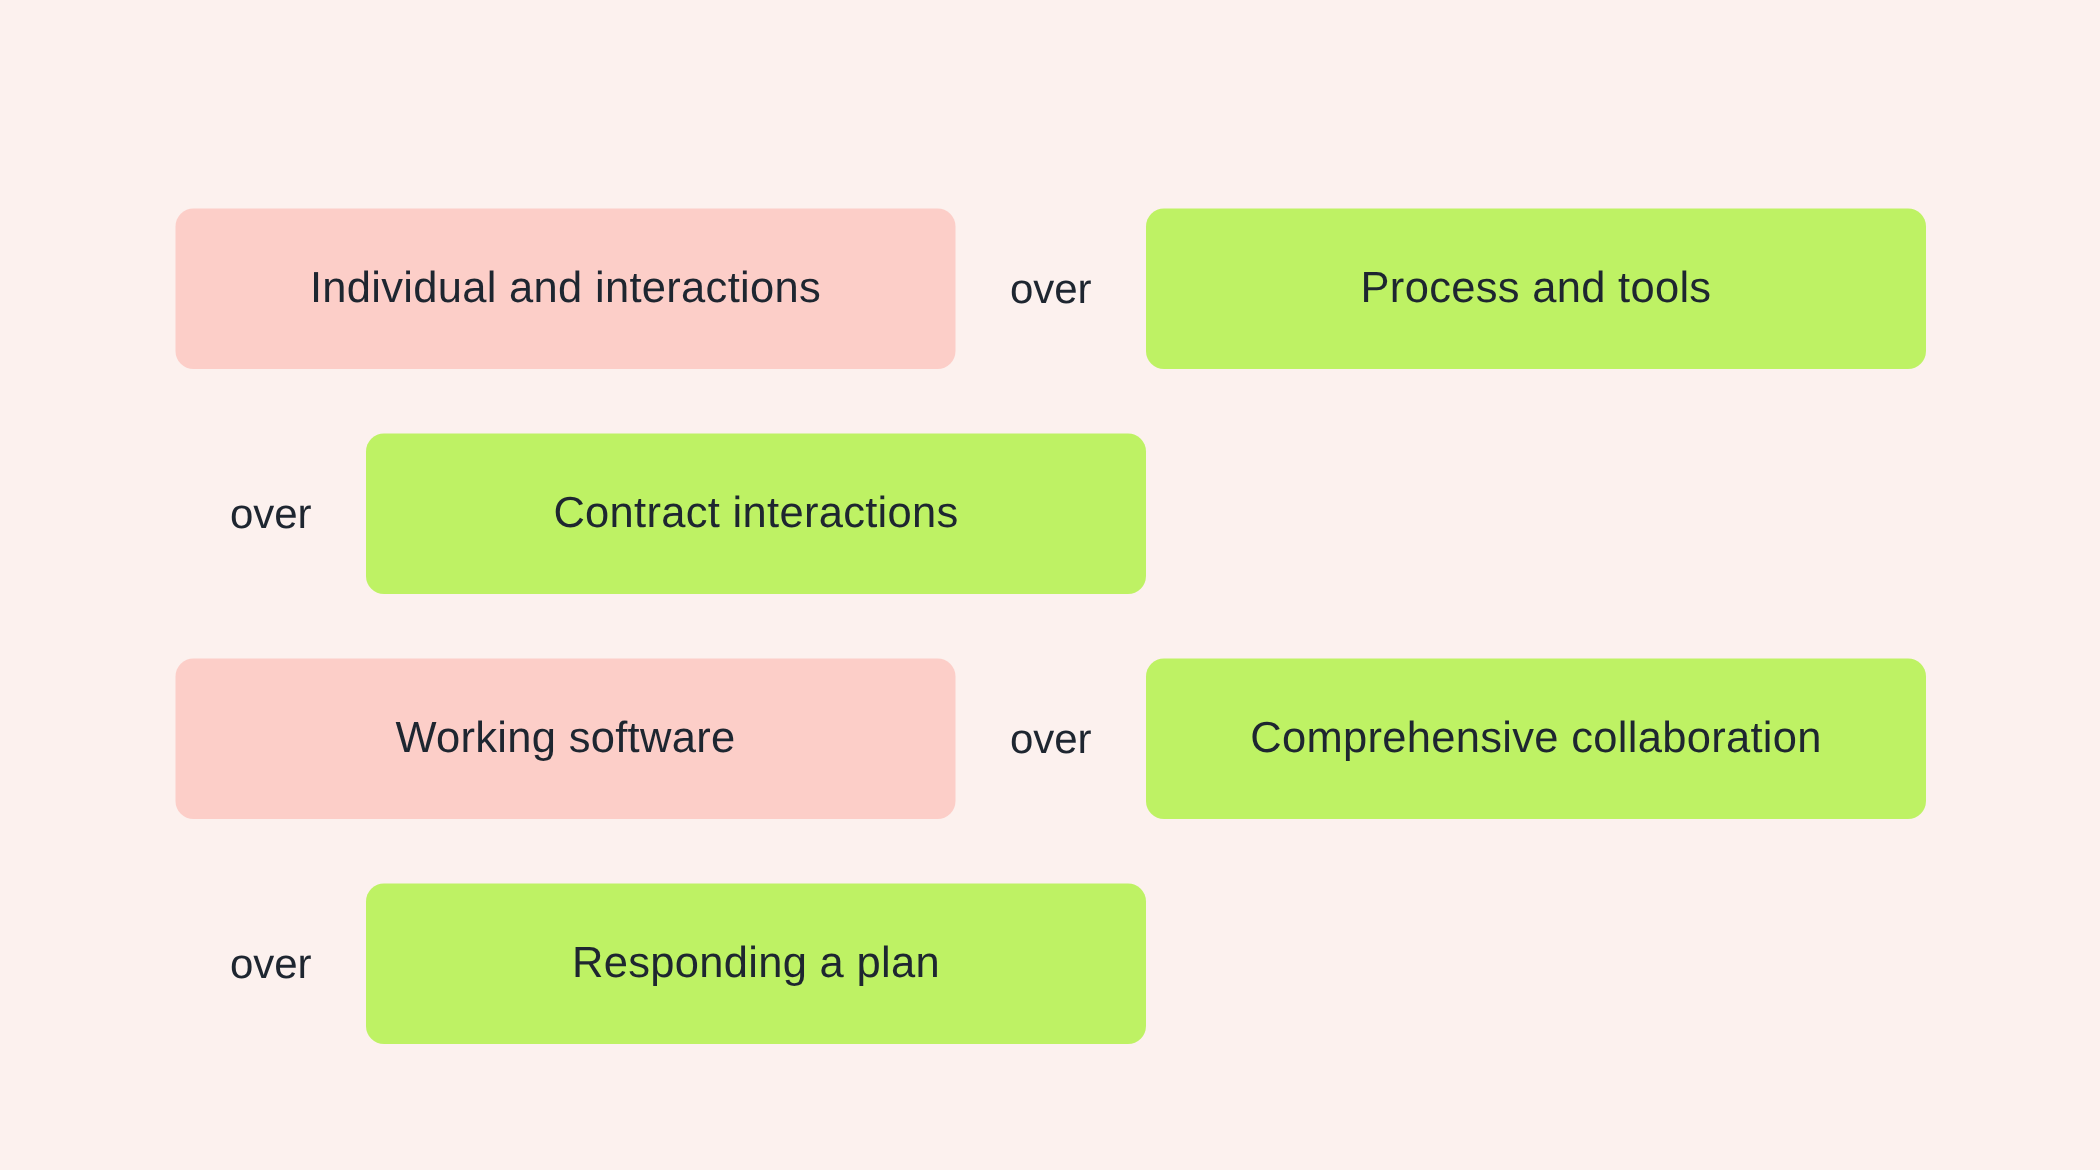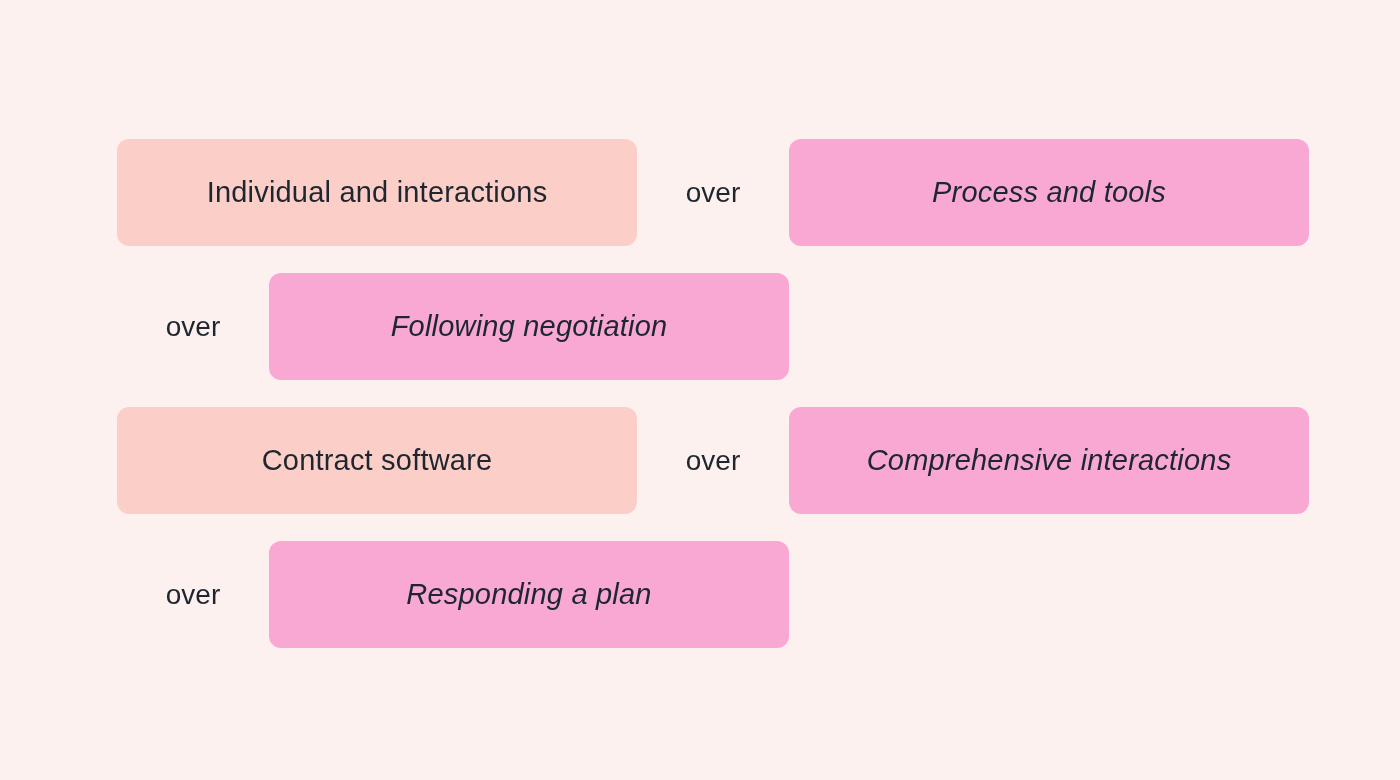--- a/index.html
+++ b/index.html
@@ -15,21 +15,21 @@
     height: 780px;
     background: #FCF1EE;
     overflow: hidden;
   }
   .rows {
     position: absolute;
     top: 139px;
     left: 117px;
     display: flex;
     flex-direction: column;
-    gap: 27px;
+    gap: 43px;
   }
   .pair-row {
     display: flex;
     align-items: stretch;
   }
   .value-box {
     width: 520px;
     height: 107px;
     border-radius: 12px;
     display: flex;
@@ -41,25 +41,24 @@
     letter-spacing: 0.2px;
     line-height: 1.35;
     color: #1E2630;
     padding: 0 30px;
     box-sizing: border-box;
   }
   .value-box.left {
     background: #FCCEC8;
   }
   .value-box.right {
-    background: #f9a8d4;
-    font-style: italic;
+    background: #bef264;
   }
   .over-gap {
-    width: 152px;
+    width: 127px;
     display: flex;
     align-items: center;
     justify-content: center;
     font-size: 28px;
     font-weight: 400;
     color: #1E2630;
   }
 </style>
 </head>
 <body>
@@ -68,27 +67,27 @@
   <div class="rows">
 
     <div class="pair-row">
       <div class="value-box left">Individual and interactions</div>
       <div class="over-gap">over</div>
       <div class="value-box right">Process and tools</div>
     </div>
 
     <div class="pair-row">
       <div class="over-gap">over</div>
-      <div class="value-box right">Following negotiation</div>
+      <div class="value-box right">Contract interactions</div>
     </div>
 
     <div class="pair-row">
-      <div class="value-box left">Contract software</div>
+      <div class="value-box left">Working software</div>
       <div class="over-gap">over</div>
-      <div class="value-box right">Comprehensive interactions</div>
+      <div class="value-box right">Comprehensive collaboration</div>
     </div>
 
     <div class="pair-row">
       <div class="over-gap">over</div>
       <div class="value-box right">Responding a plan</div>
     </div>
 
   </div>
 </div>
 

